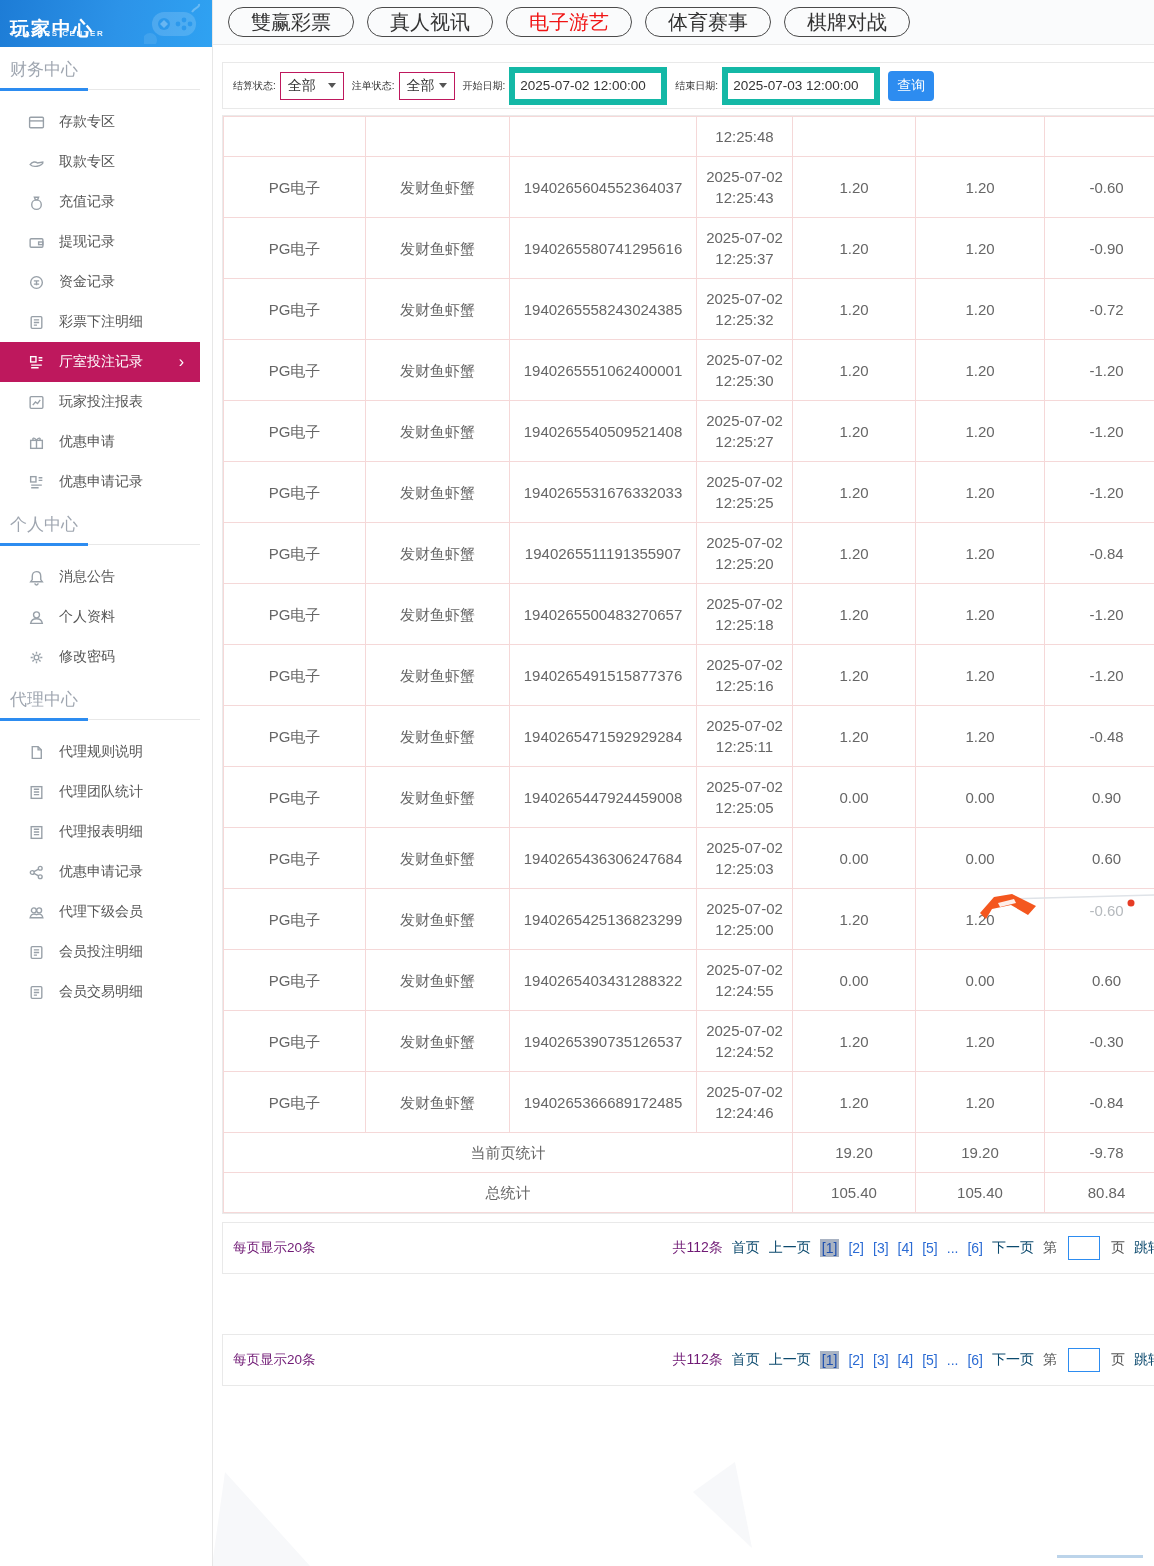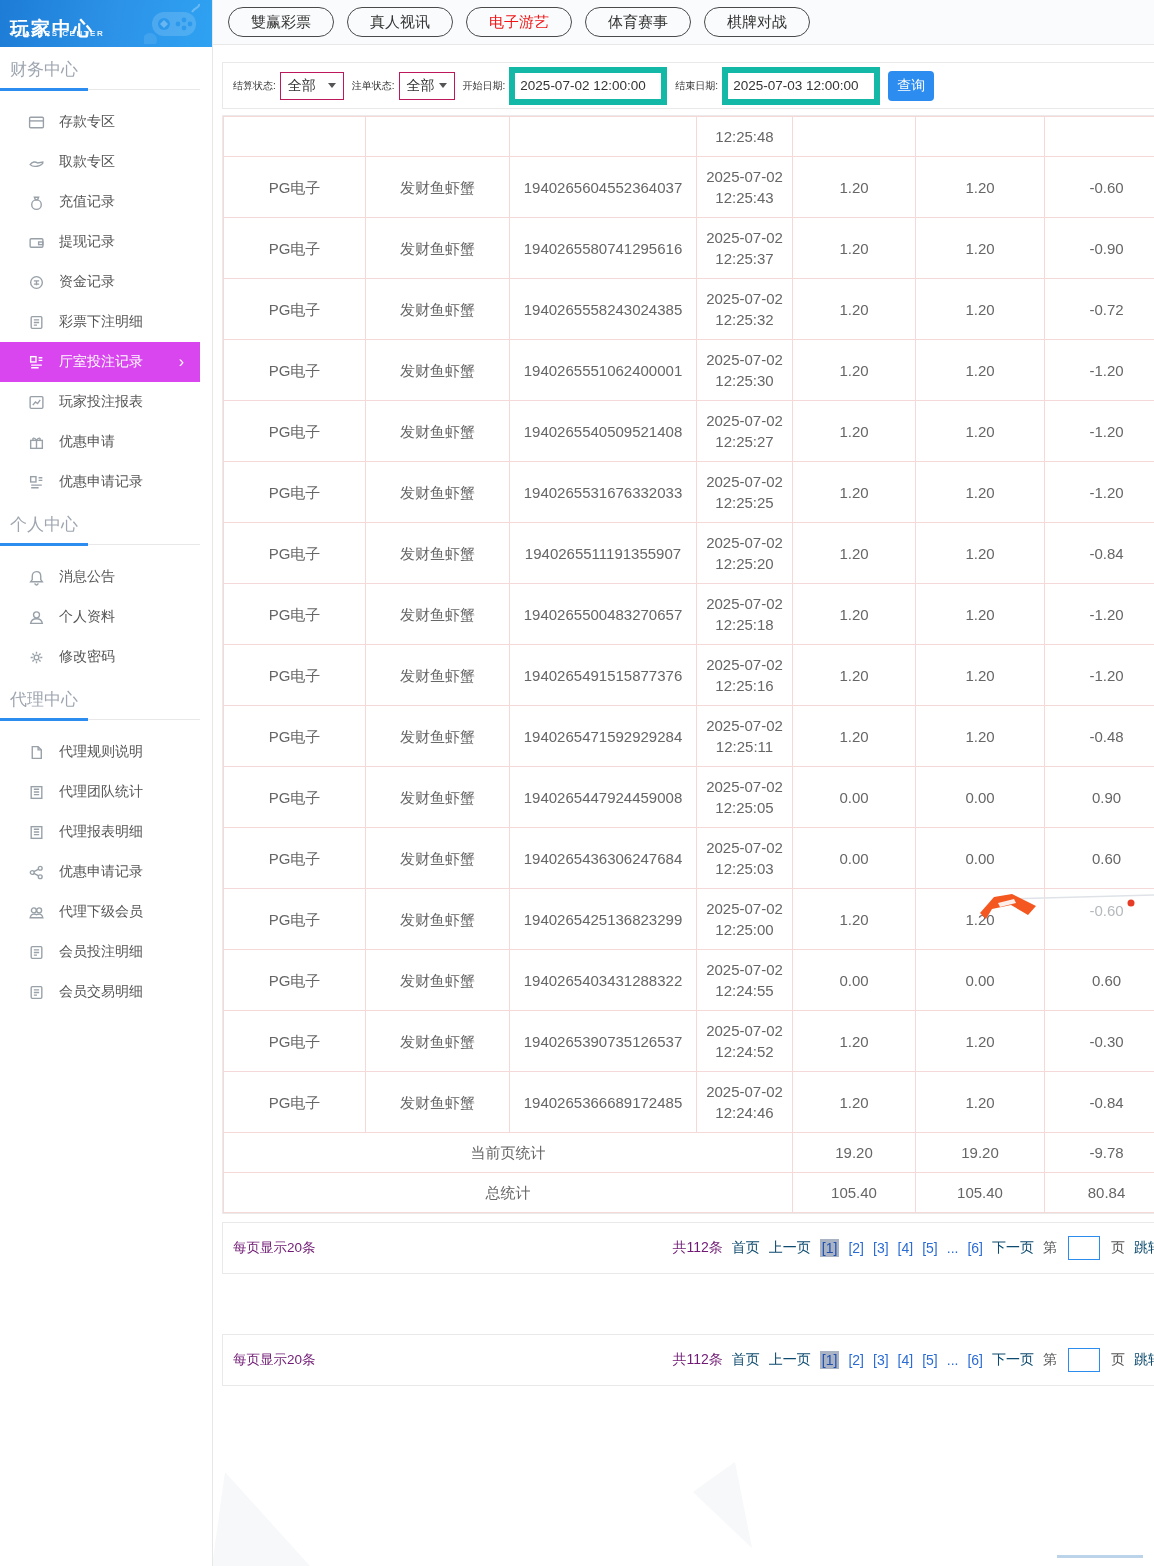--- a/index.html
+++ b/index.html
@@ -16,27 +16,27 @@
   .logo-sub{position:absolute;left:11px;top:29px;font-size:8px;color:rgba(255,255,255,.9);letter-spacing:1.5px;font-weight:bold;}
   .logo-art{position:absolute;right:6px;top:2px;opacity:.28;}
   .side-sec-title{margin:12px 12px 0 10px;font-size:17px;color:#9fa6b0;line-height:22px;}
   .side-sec-line{margin:8px 12px 0 0;border-bottom:1px solid #e8e8e8;position:relative;height:0;}
   .side-sec-line::after{content:'';position:absolute;left:0;bottom:-2px;width:88px;height:3px;background:#2d8cf0;}
   .side-items{margin-top:12px;}
   .side-item{height:40px;display:flex;align-items:center;padding-left:28px;cursor:pointer;color:#555;}
   .side-icon{width:17px;height:17px;margin-right:14px;color:#98a0a8;display:inline-flex;}
   .side-icon svg{width:17px;height:17px;}
   .side-label{font-size:14px;}
-  .side-item.active{background:#d946ef;color:#fff;width:172px;padding-right:0;margin-right:12px;}
+  .side-item.active{background:#be185d;color:#fff;width:172px;padding-right:0;margin-right:12px;}
   .side-item.active .side-icon{color:#fff;}
   .side-chevron{margin-left:auto;margin-right:16px;font-size:16px;color:#fff;}
 
   
   .topnav{position:absolute;left:212px;top:0;width:942px;height:44px;background:#fafbfc;border-bottom:1px solid #e8e8e8;display:flex;align-items:center;padding-left:16px;gap:13px;z-index:1;}
-  .pill{border:1px solid #4a4a4a;border-radius:16px;height:30px;line-height:28px;padding:0 22px;font-size:15px;color:#333;background:transparent;cursor:pointer;box-sizing:border-box;}
+  .pill{border:1px solid #4a4a4a;border-radius:16px;height:30px;line-height:28px;padding:0 22px;font-size:20px;color:#333;background:transparent;cursor:pointer;box-sizing:border-box;}
   .pill.active{color:#f01414;}
 
   
   .card{position:absolute;background:#fff;border:1px solid #e9e9e9;z-index:1;box-sizing:border-box;}
   .filter-card{left:222px;top:62px;width:945px;height:47px;display:flex;align-items:center;padding-left:10px;}
   .f-label{font-size:10px;color:#333;margin-right:4px;white-space:nowrap;}
   .sel{border:1px solid #be185d;height:28px;display:inline-flex;align-items:center;padding:0 7px;background:#fff;color:#333;font-size:14px;margin-right:8px;cursor:pointer;box-sizing:border-box;}
   .sel .arrow{width:0;height:0;border-left:4px solid transparent;border-right:4px solid transparent;border-top:5px solid #555;margin-left:12px;}
   .sel.narrow .arrow{margin-left:4px;}
   .f-input{width:136px;height:26px;border:6px solid #14b8a6;font-size:13.5px;padding:0 5px;color:#333;margin-right:8px;font-family:"Liberation Sans",sans-serif;}

